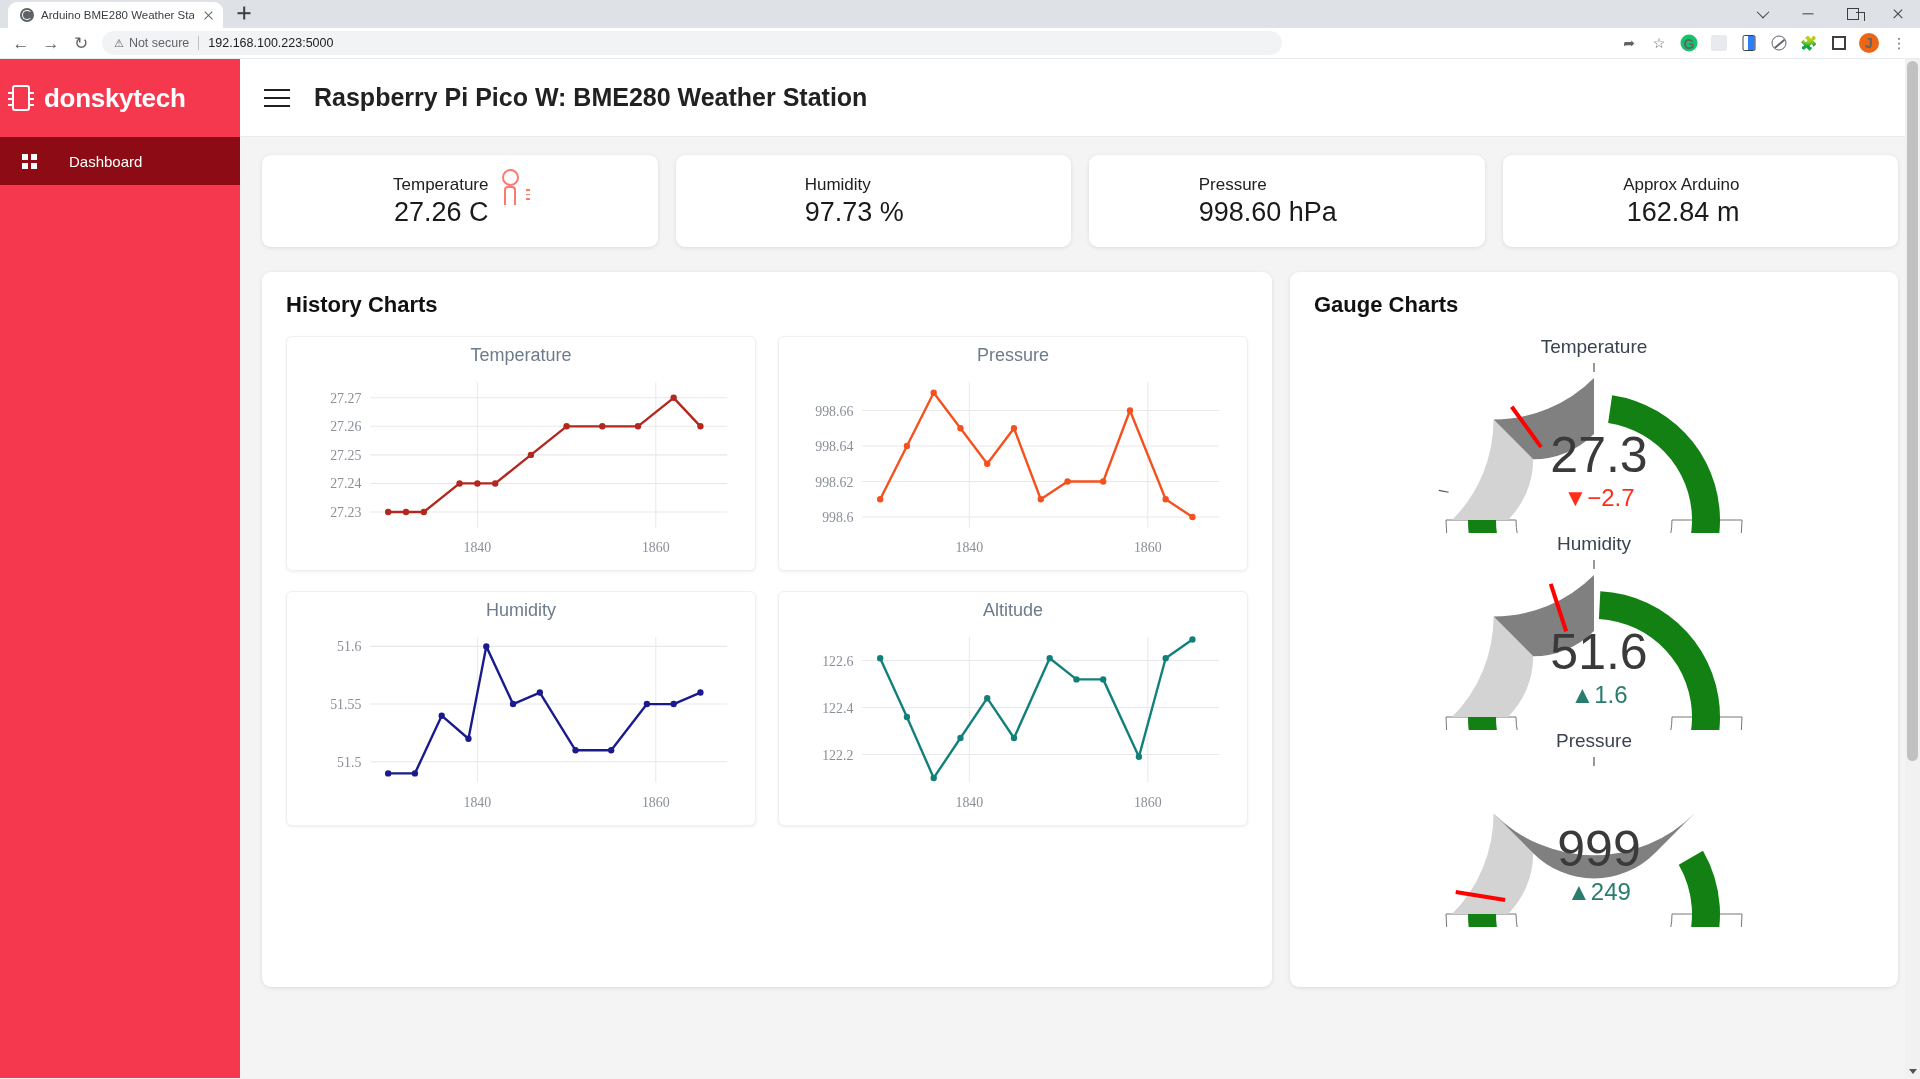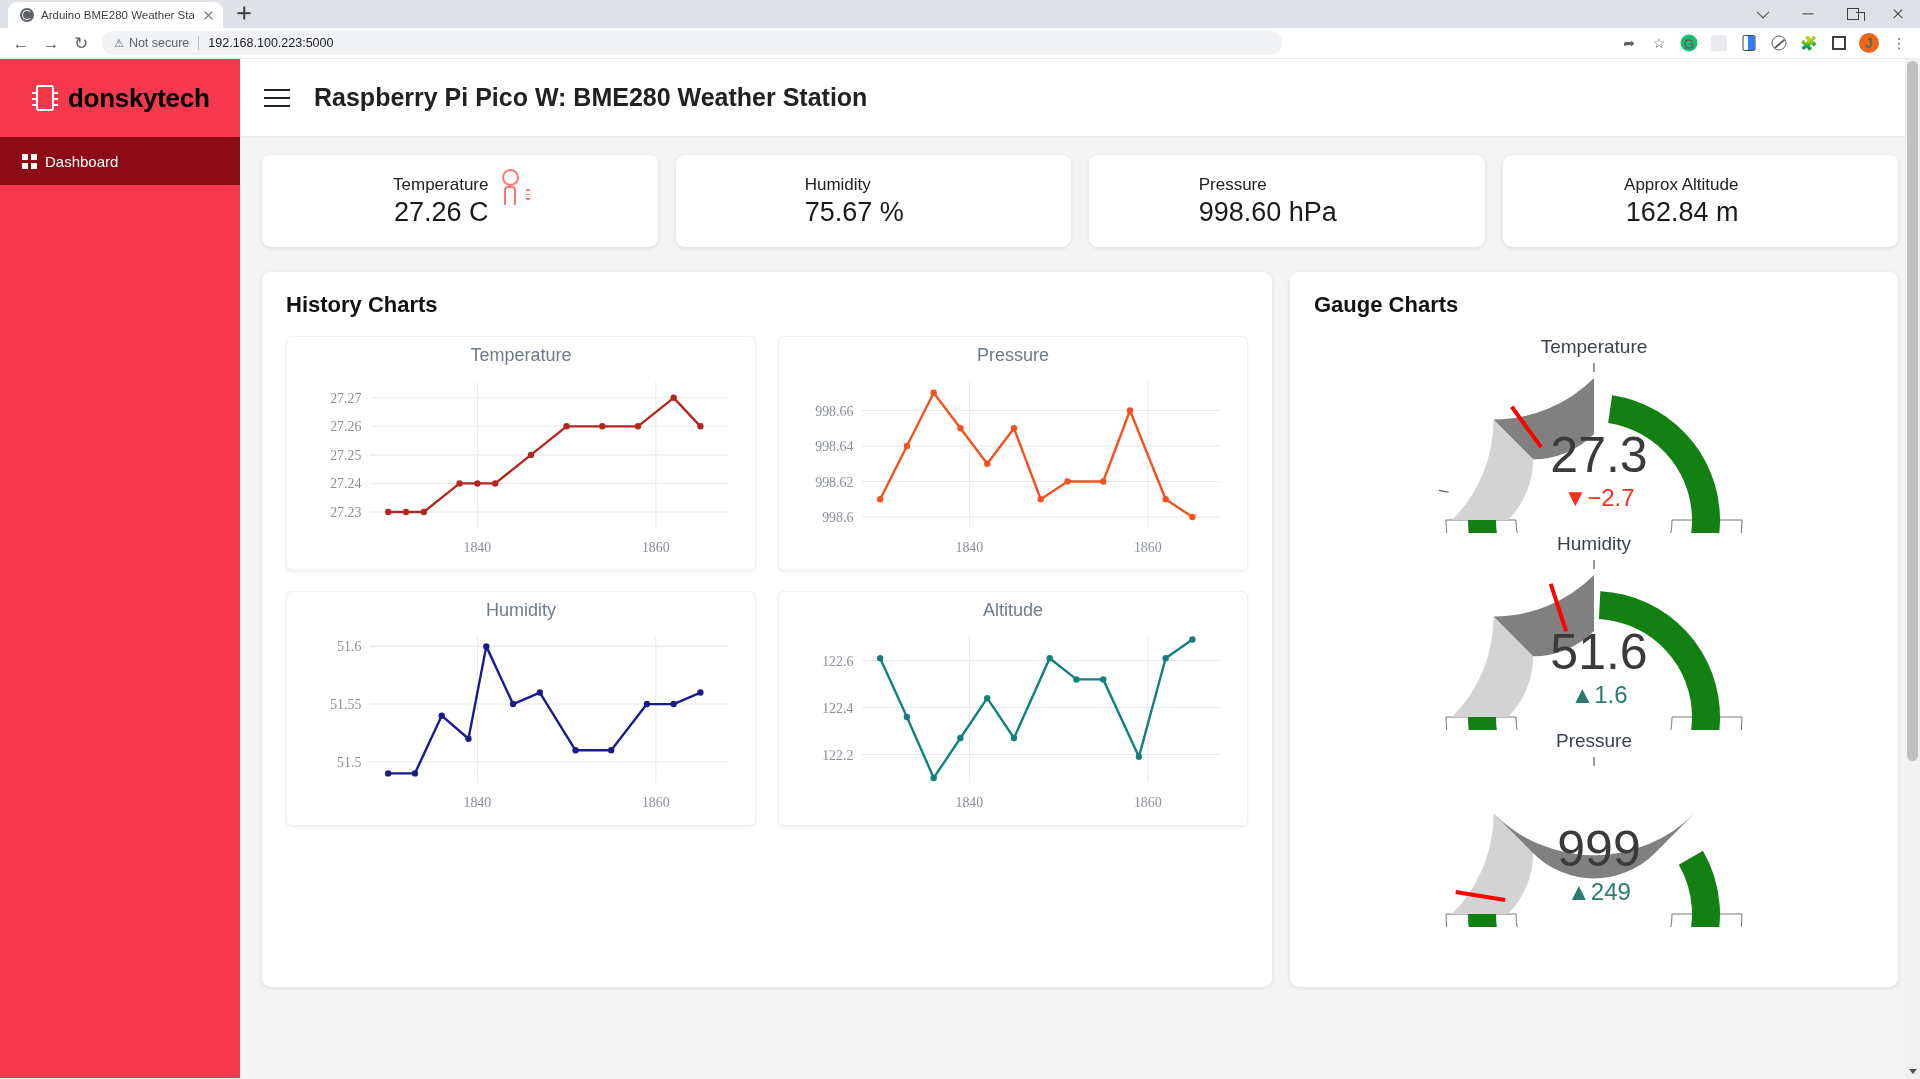--- a/index.html
+++ b/index.html
@@ -145,36 +145,36 @@
   }
 
   
   #app {
     position: relative; width: 1920px; height: 1019px;
     display: flex; background: #f4f4f4;
   }
   #sidebar { width: 240px; background: #f5384e; flex: 0 0 240px; }
   .brand {
     height: 78px; display: flex; align-items: center;
-    gap: 14px; padding-left: 36px; color: #000000;
+    gap: 14px; padding-left: 12px; color: #ffffff;
   }
   .brand-icon {
     width: 18px; height: 26px; border: 2.5px solid #fff; border-radius: 3px;
     position: relative; flex: 0 0 18px;
   }
   .brand-icon::before, .brand-icon::after {
     content: ""; position: absolute; width: 4px; height: 2px; background: #fff;
   }
   .brand-icon::before { left: -6px; top: 5px;
     box-shadow: 0 6px 0 #fff, 0 12px 0 #fff; }
   .brand-icon::after { right: -6px; top: 5px;
     box-shadow: 0 6px 0 #fff, 0 12px 0 #fff; }
   .brand-name { font-size: 26px; font-weight: 600; letter-spacing: -0.3px; }
   .nav-item {
-    height: 48px; display: flex; align-items: center; gap: 8px;
+    height: 48px; display: flex; align-items: center; gap: 32px;
     padding-left: 22px; color: #fff; font-size: 15px;
   }
   .nav-item.active { background: #8c0b14; }
   .grid-icon {
     width: 15px; height: 15px; flex: 0 0 15px; position: relative;
   }
   .grid-icon i {
     position: absolute; width: 6px; height: 6px; background: #fff;
   }
   .grid-icon i:nth-child(1) { left: 0; top: 0; }
@@ -418,40 +418,40 @@
                   <i></i>
                 </span>
             </span>
           </div>
         </div>
 
         <div class="stat-card">
           <div class="stat-inner">
             <div class="stat-texts">
               <span class="stat-label">Humidity</span>
-              <span class="stat-value">75.67 %</span>
+              <span class="stat-value">97.73 %</span>
             </div>
             <span class="stat-icon"><span class="ic-drop"></span></span>
           </div>
         </div>
 
         <div class="stat-card">
           <div class="stat-inner">
             <div class="stat-texts">
               <span class="stat-label">Pressure</span>
               <span class="stat-value">998.60 hPa</span>
             </div>
             <span class="stat-icon"><span class="ic-meter"></span></span>
           </div>
         </div>
 
         <div class="stat-card">
           <div class="stat-inner">
             <div class="stat-texts">
-              <span class="stat-label">Approx Altitude</span>
+              <span class="stat-label">Approx Arduino</span>
               <span class="stat-value">162.84 m</span>
             </div>
             <span class="stat-icon"><span class="ic-build" id="bld"><i style="left: 2.5px; top: 3px;"></i><i style="left: 6.8px; top: 3px;"></i><i style="left: 11.1px; top: 3px;"></i><i style="left: 2.5px; top: 8px;"></i><i style="left: 6.8px; top: 8px;"></i><i style="left: 11.1px; top: 8px;"></i><i style="left: 2.5px; top: 13px;"></i><i style="left: 6.8px; top: 13px;"></i><i style="left: 11.1px; top: 13px;"></i><i style="left: 2.5px; top: 18px;"></i><i style="left: 6.8px; top: 18px;"></i><i style="left: 11.1px; top: 18px;"></i></span></span>
           </div>
         </div>
       </div>
 
       <div class="panels-row">
 
         <div class="panel panel-history">

